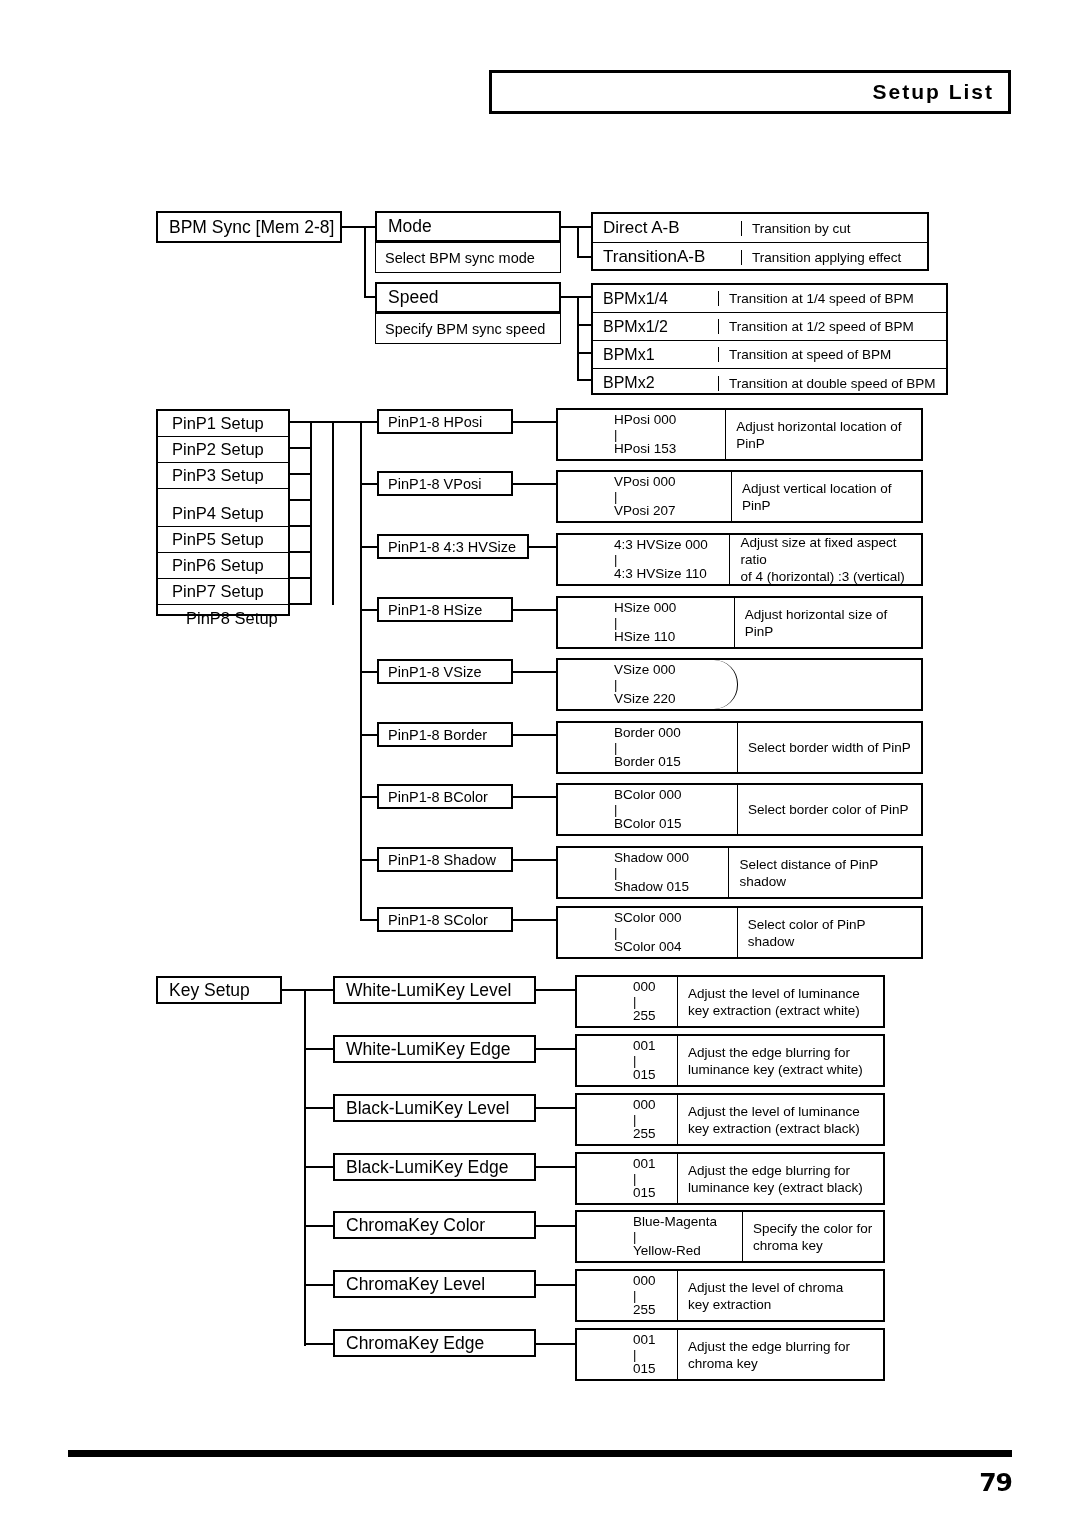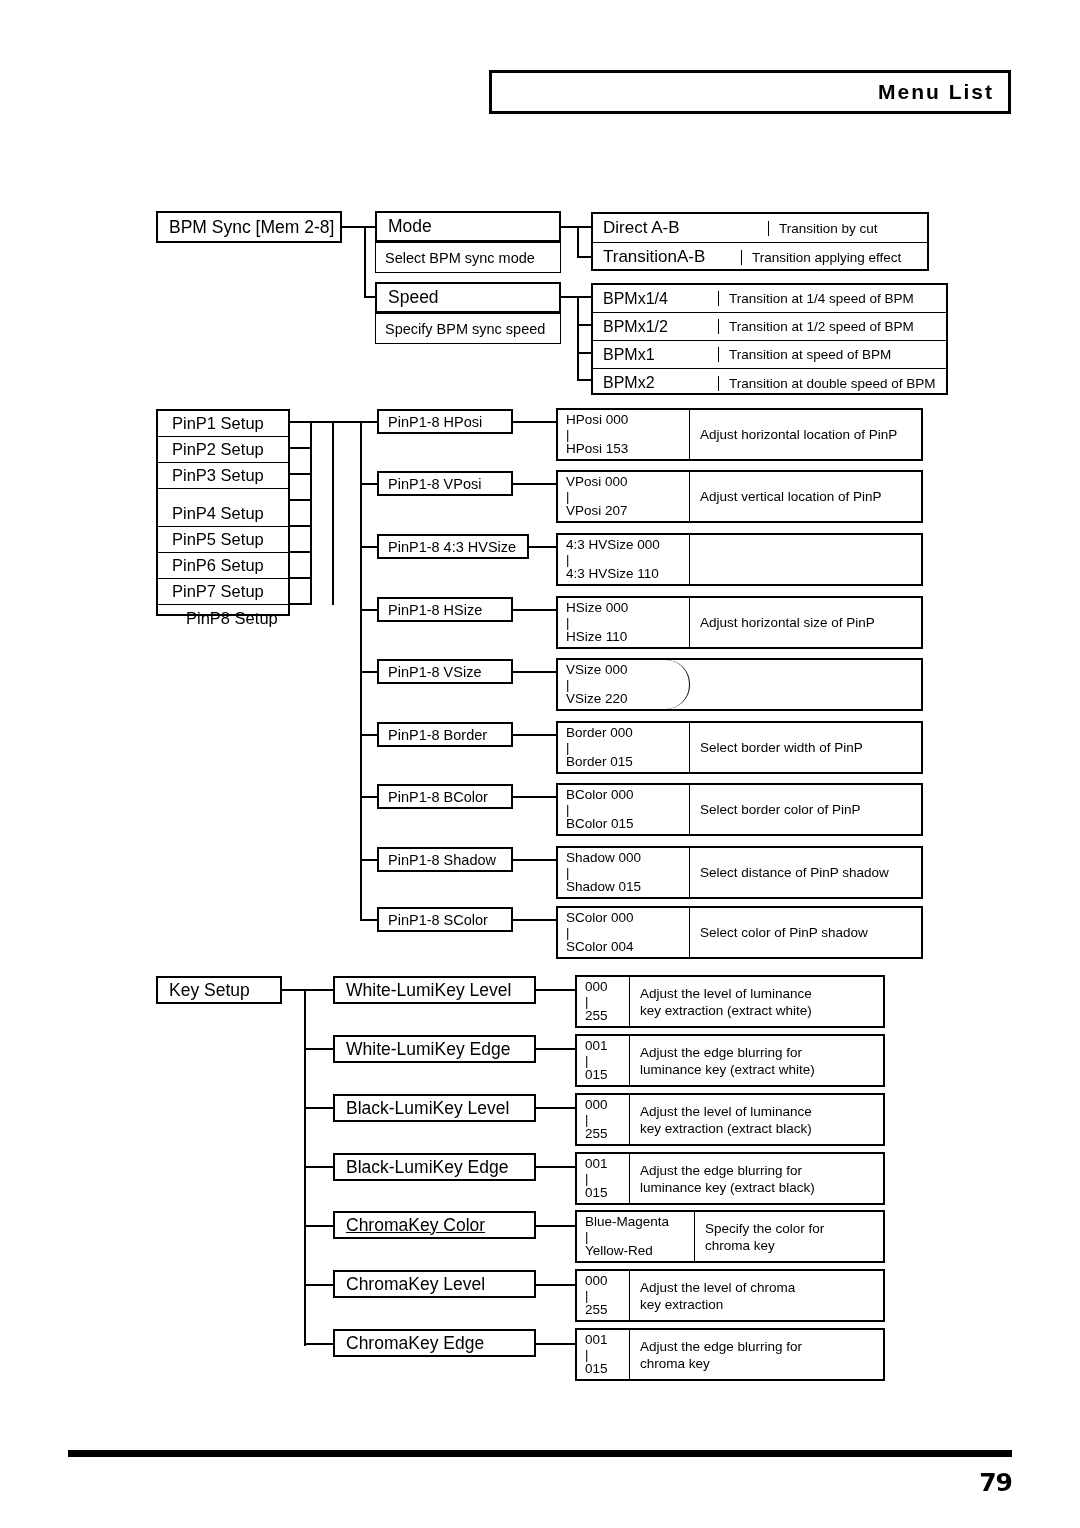--- a/index.html
+++ b/index.html
@@ -81,20 +81,21 @@
   }
   .cellwrap > .c-left {
     box-sizing: border-box;
     border-right: 1.6px solid #000;
     display: flex;
     flex-direction: column;
     justify-content: center;
     padding-left: 8px;
     font-size: 13.5px;
     line-height: 1.22;
+    margin-left: 48px;
   }
   .cellwrap > .c-right {
     box-sizing: border-box;
     display: flex;
     flex-direction: column;
     justify-content: center;
     padding-left: 10px;
     padding-right: 6px;
     font-size: 13.5px;
     line-height: 1.26;
@@ -135,21 +136,21 @@
   .ln { position: absolute; background: #000; }
   .lnh { height: 2px; }
   .lnv { width: 2px; }
 </style>
 </head>
 <body>
 
 <div class="page">
 
   <div class="header-bar">
-    <div class="header-title">Menu List</div>
+    <div class="header-title">Setup List</div>
   </div>
 
   <div class="bx lg" style="left:156px; top:211px; width:186px; height:32px;">
     <span>BPM Sync  [Mem 2-8]</span>
   </div>
 
   <div class="ln lnh" style="left:342px; top:226px; width:24px; height:2px;"></div>
   <div class="ln lnv" style="left:364px; top:226px; width:2px; height:72px;"></div>
   <div class="ln lnh" style="left:364px; top:226px; width:12px; height:2px;"></div>
   <div class="ln lnh" style="left:364px; top:296px; width:12px; height:2px;"></div>
@@ -167,21 +168,21 @@
   <div class="bx md thin" style="left:375px; top:313px; width:186px; height:31px;">
     <span>Specify BPM sync speed</span>
   </div>
 
   <div class="ln lnh" style="left:561px; top:226px; width:18px; height:2px;"></div>
   <div class="ln lnv" style="left:577px; top:226px; width:2px; height:32px;"></div>
   <div class="ln lnh" style="left:577px; top:226px; width:14px; height:2px;"></div>
   <div class="ln lnh" style="left:577px; top:256px; width:14px; height:2px;"></div>
 
   <div class="stack" style="left:591px; top:212px; width:338px; height:59px;">
-    <div class="srow" style="height:29px;gap:27px;">
+    <div class="srow" style="height:29px;">
       <div class="s-a" style="width:148px; font-size:17px;">
         <span>Direct A-B</span>
       </div>
       <div class="s-b" style="font-size:13.5px;">
         <span>Transition by cut</span>
       </div>
     </div>
     <div class="srow" style="height:28px;">
       <div class="s-a" style="width:148px; font-size:17px;">
         <span>TransitionA-B</span>
@@ -330,20 +331,24 @@
   <div class="bx md" style="left:377px; top:534px; width:152px; height:25px;">
     <span>PinP1-8  4:3 HVSize</span>
   </div>
   <div class="ln lnh" style="left:529px; top:546px; width:28px; height:2px;"></div>
   <div class="cellwrap" style="left:556px; top:533px; width:367px; height:53px;">
     <div class="c-left" style="width:132px;">
       <span>4:3 HVSize  000</span>
       <span class="dash">|</span>
       <span>4:3 HVSize  110</span>
     </div>
+    <div class="c-right">
+      <span>Adjust size at fixed aspect ratio</span>
+      <span>of 4 (horizontal) :3 (vertical)</span>
+    </div>
   </div>
 
   <div class="ln lnh" style="left:360px; top:609px; width:18px; height:2px;"></div>
   <div class="bx md" style="left:377px; top:597px; width:136px; height:25px;">
     <span>PinP1-8  HSize</span>
   </div>
   <div class="ln lnh" style="left:513px; top:609px; width:44px; height:2px;"></div>
   <div class="cellwrap" style="left:556px; top:596px; width:367px; height:53px;">
     <div class="c-left" style="width:132px;">
       <span>HSize  000</span>
@@ -505,21 +510,21 @@
       <span class="dash">|</span>
       <span>015</span>
     </div>
     <div class="c-right">
       <span>Adjust the edge blurring for</span>
       <span>luminance key (extract black)</span>
     </div>
   </div>
 
   <div class="ln lnh" style="left:304px; top:1225px; width:30px; height:2px;"></div>
-  <div class="bx lg" style="left:333px; top:1211px; width:203px; height:28px;text-decoration:underline;">
+  <div class="bx lg" style="left:333px; top:1211px; width:203px; height:28px;">
     <span>ChromaKey Color</span>
   </div>
   <div class="ln lnh" style="left:536px; top:1225px; width:40px; height:2px;"></div>
   <div class="cellwrap" style="left:575px; top:1210px; width:310px; height:53px;">
     <div class="c-left" style="width:118px;">
       <span>Blue-Magenta</span>
       <span class="dash">|</span>
       <span>Yellow-Red</span>
     </div>
     <div class="c-right">

